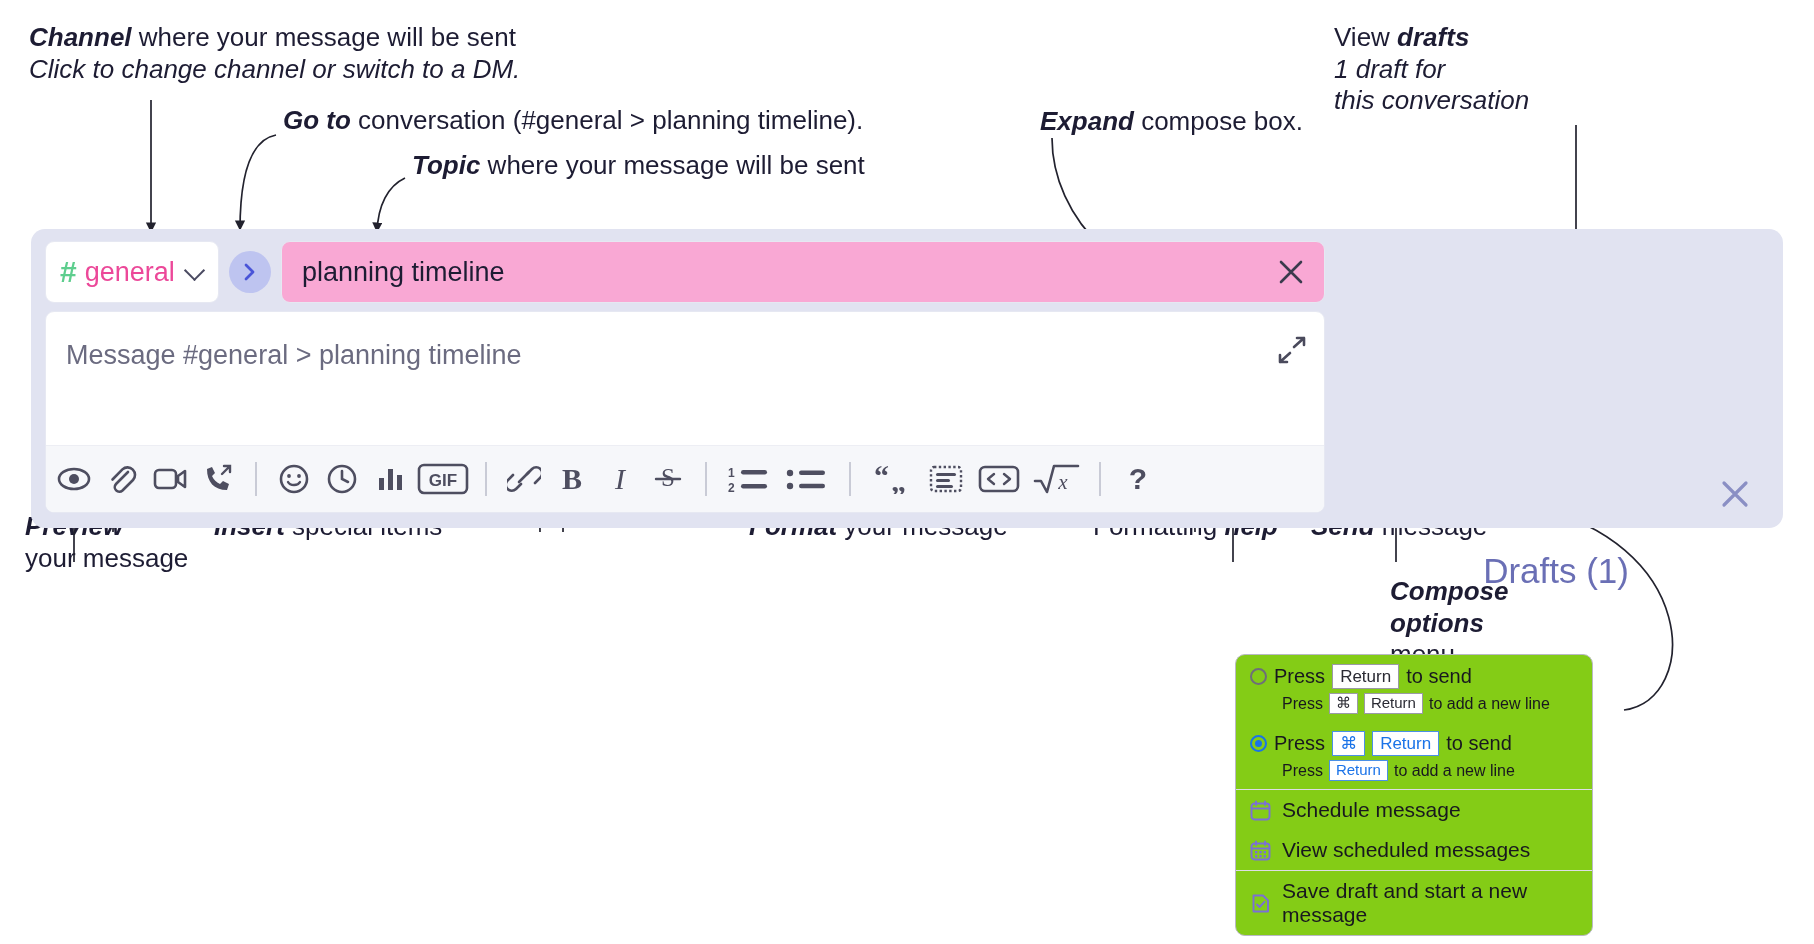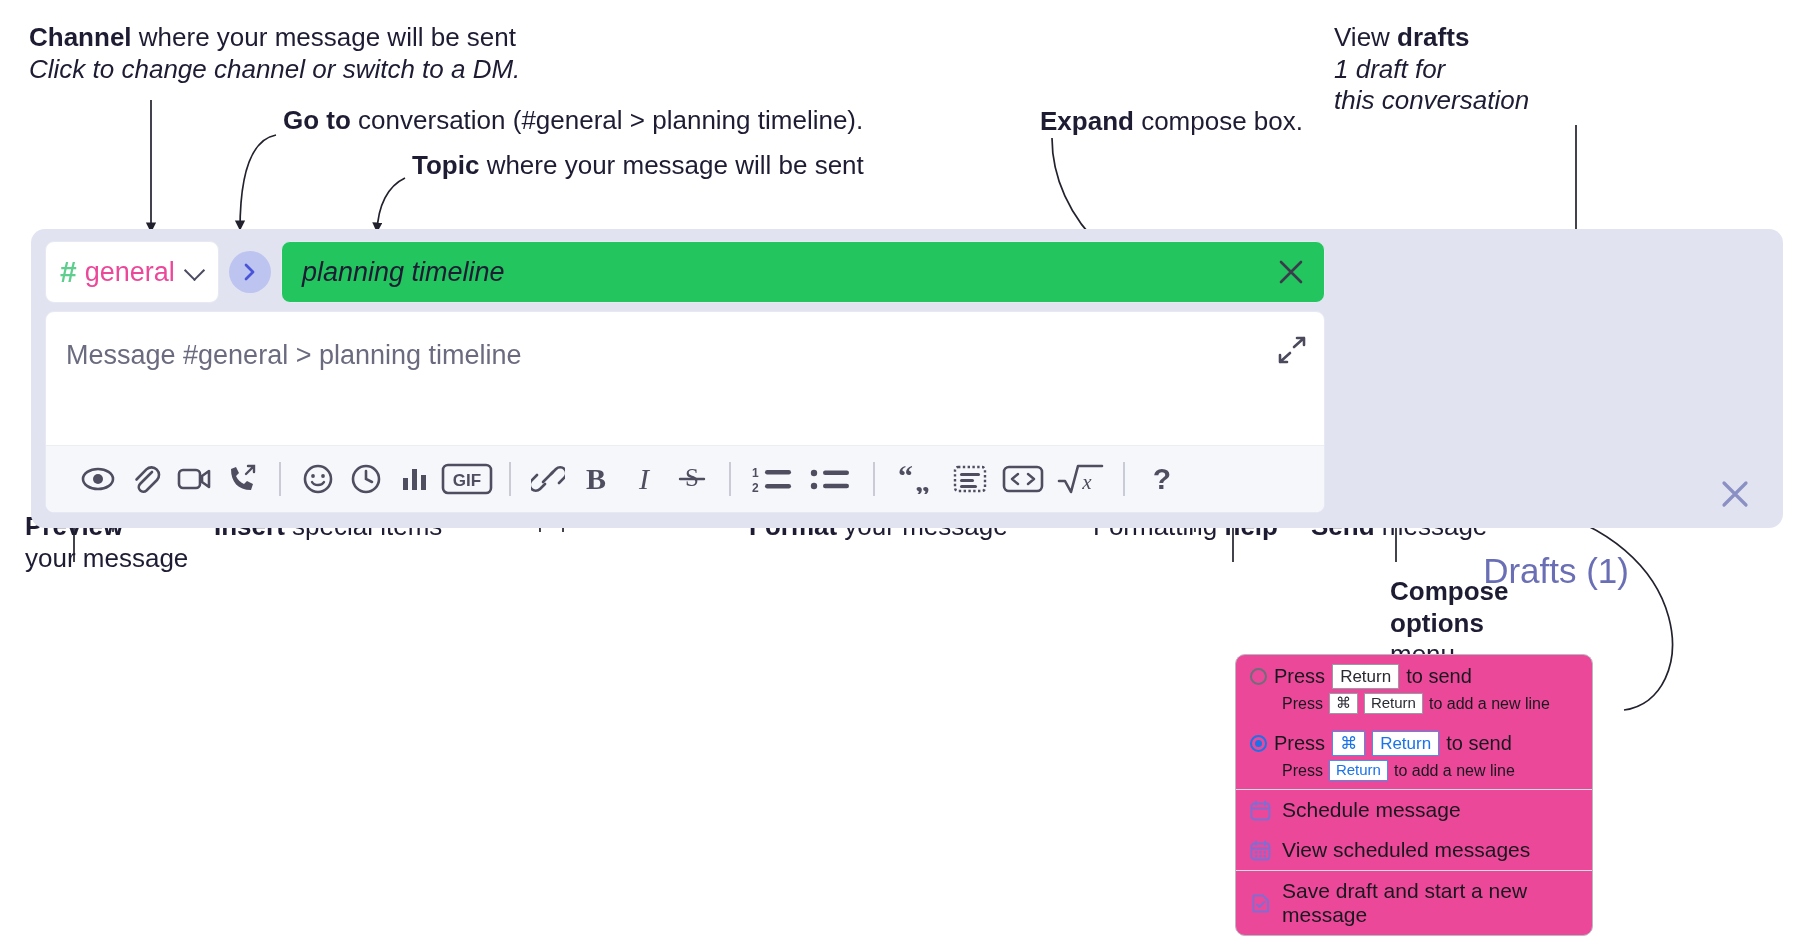--- a/index.html
+++ b/index.html
@@ -12,21 +12,21 @@
   #stage { position: relative; width: 1814px; height: 944px; }
 
   
   .ann {
     position: absolute;
     color: #1d1c33;
     font-size: 26px;
     line-height: 1.22;
     white-space: nowrap;
   }
-  .ann b { font-weight: 700; }
+  .ann b { font-weight: 700; font-style: italic; }
   .ann .sub { font-style: italic; }
 
   
   #lines { position: absolute; left: 0; top: 0; width: 1814px; height: 944px; pointer-events: none; }
 
   
   #compose {
     position: absolute;
     left: 31px; top: 229px;
     width: 1752px; height: 299px;
@@ -59,25 +59,24 @@
   .goto-btn {
     width: 42px; height: 42px; margin: 0 10px;
     border-radius: 50%;
     background: #bec4f0;
     display: flex; align-items: center; justify-content: center;
     flex: 0 0 auto;
   }
   .goto-btn svg { display:block; }
   .topic-field {
     flex: 1 1 auto; height: 62px;
-    background: #22c55e; border-radius: 9px;
+    background: #f9a8d4; border-radius: 9px;
     border: 1px solid #e6e8f2;
     display: flex; align-items: center;
     padding: 0 16px 0 20px;
-    font-style: italic;
   }
   .topic-text { color: #1d1c33; font-size: 27px; flex: 1 1 auto; }
   .topic-clear { width: 34px; height: 34px; flex:0 0 auto; }
 
   
   .row2 {
     position: absolute; left: 0; top: 70px;
     width: 1280px; height: 202px;
     background: #fff; border-radius: 9px;
     border: 1px solid #e6e8f2;
@@ -88,21 +87,21 @@
     color: #6b6b80; font-size: 27px;
   }
   .expand-btn { position: absolute; right: 16px; top: 22px; width: 32px; height: 32px; }
 
   .toolbar {
     position: absolute; left: 0; bottom: 0;
     width: 100%; height: 67px;
     background: #f6f7fa;
     border-top: 1px solid #edeef4;
     display: flex; align-items: center;
-    padding-left: 28px;
+    padding-left: 4px;
   }
   .tb-item {
     width: 48px; height: 48px;
     display: flex; align-items: center; justify-content: center;
     flex: 0 0 auto;
     color: #5c5c6e;
   }
   .tb-item.wide { width: 58px; }
   .tb-sep { width: 2px; height: 34px; background: #c9cbd6; margin: 0 13px; flex: 0 0 auto; }
   .tb-letter { font-size: 30px; color: #4e4e60; font-family: "Liberation Serif", serif; }
@@ -123,21 +122,21 @@
     display: flex; align-items: center; justify-content: center;
   }
   .kebab { position: absolute; left: 1479px; top: 439px; width: 22px; height: 62px;
            display:flex; flex-direction:column; align-items:center; justify-content:center; gap:8px; }
   .kebab i { display:block; width: 9px; height: 9px; border-radius:50%; background: #8488c9; }
 
   
   #menu {
     position: absolute; left: 1235px; top: 654px;
     width: 358px;
-    background: #ec4899;
+    background: #84cc16;
     border: 1px solid #b9b9c4;
     border-radius: 10px;
     padding: 0;
     font-size: 19px; color: #18181f;
   }
   .opt { padding: 9px 0 5px 14px; }
   .opt-main { display: flex; align-items: center; gap: 7px; font-size: 20px; }
   .opt-sub { display: flex; align-items: center; gap: 6px; font-size: 16px; margin: 4px 0 3px 32px; }
   .radio { width: 17px; height: 17px; border-radius: 50%; border: 2px solid #6e6e7a; flex:0 0 auto; position: relative; }
   .radio.on { border-color: #1a73e8; }

